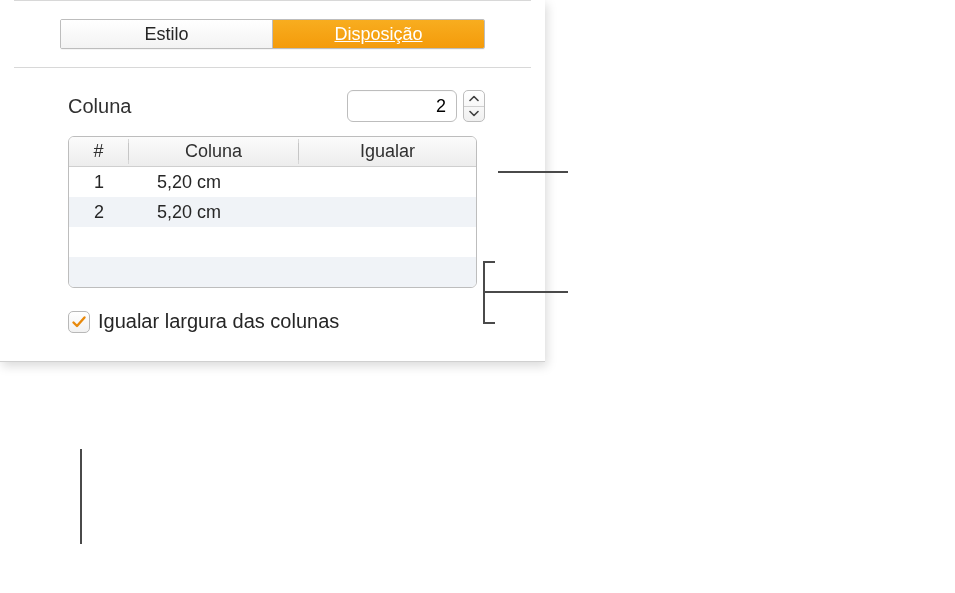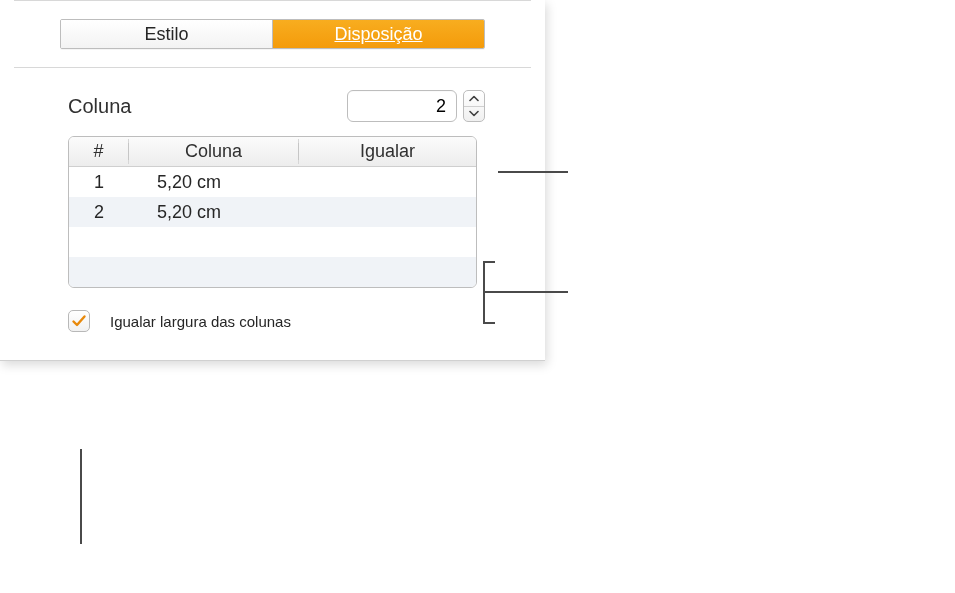--- a/index.html
+++ b/index.html
@@ -137,23 +137,23 @@
     .tbody .tr:nth-child(odd)  { background: #ffffff; }
     .tbody .tr:nth-child(even) { background: #f0f3f7; }
     .tbody .tr.empty { color: transparent; }
     .tbody .td.col-num { text-align: center; border-right: none; }
     .tbody .td.col-col { text-align: left; padding-left: 28px; border-right: none; }
     .tbody .td.col-gut { text-align: left; padding-left: 18px; }
 
     .check-row {
       display: flex;
       align-items: center;
-      gap: 20px;
+      gap: 8px;
       padding: 22px 60px 28px 68px;
-      font-size: 15px;
+      font-size: 20px;
     }
     .checkbox {
       width: 22px; height: 22px;
       border: 1px solid #b8b8b8;
       border-radius: 5px;
       background: linear-gradient(#ffffff, #f1f1f1);
       display: flex; align-items: center; justify-content: center;
       cursor: pointer;
     }
     .checkbox svg { width: 16px; height: 16px; }

